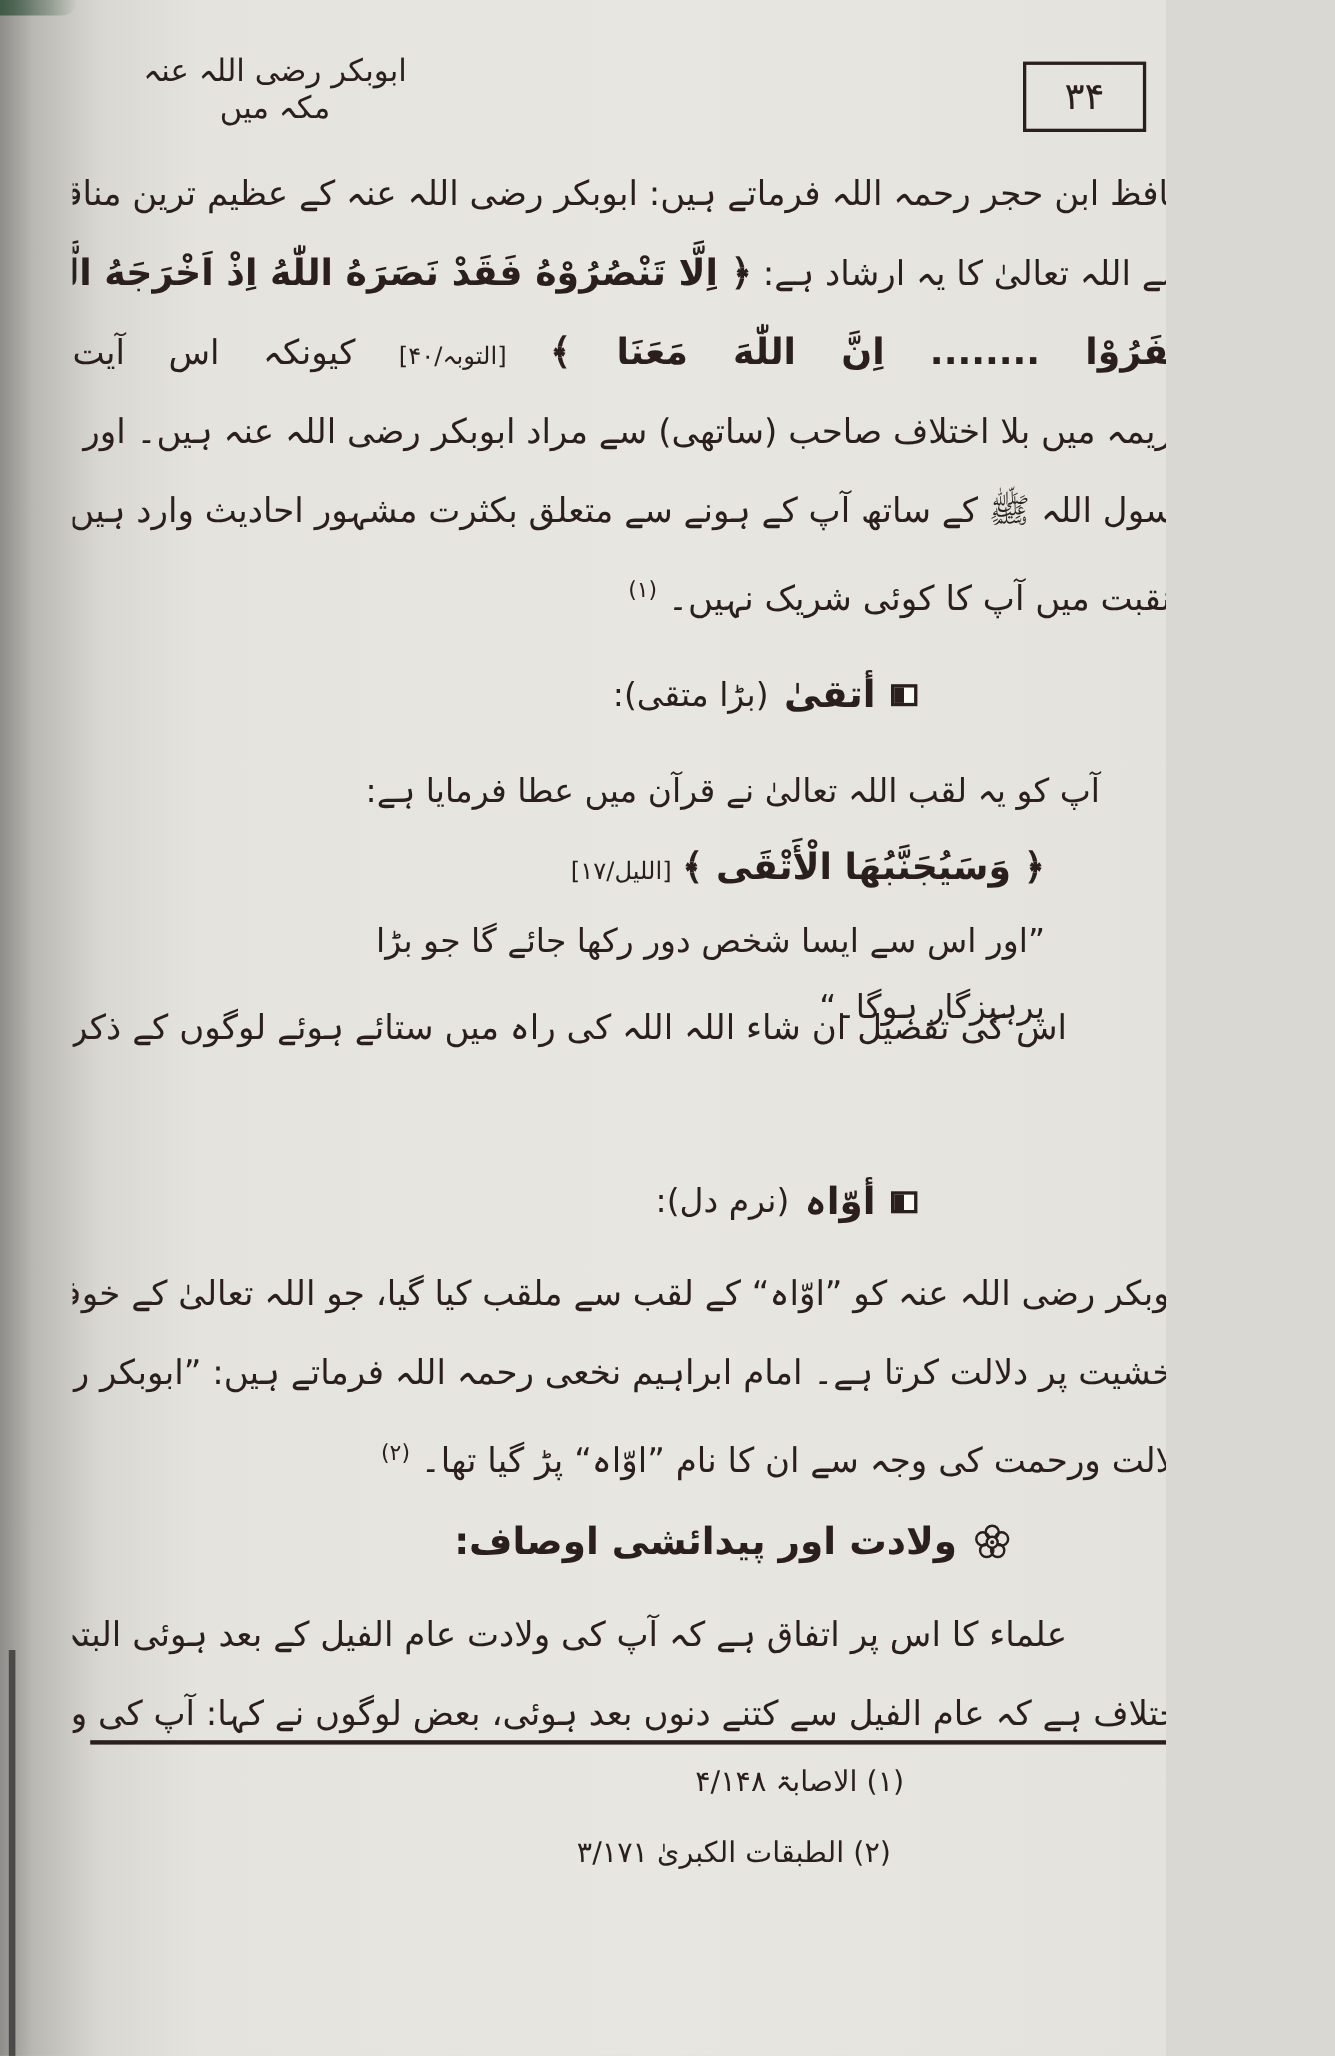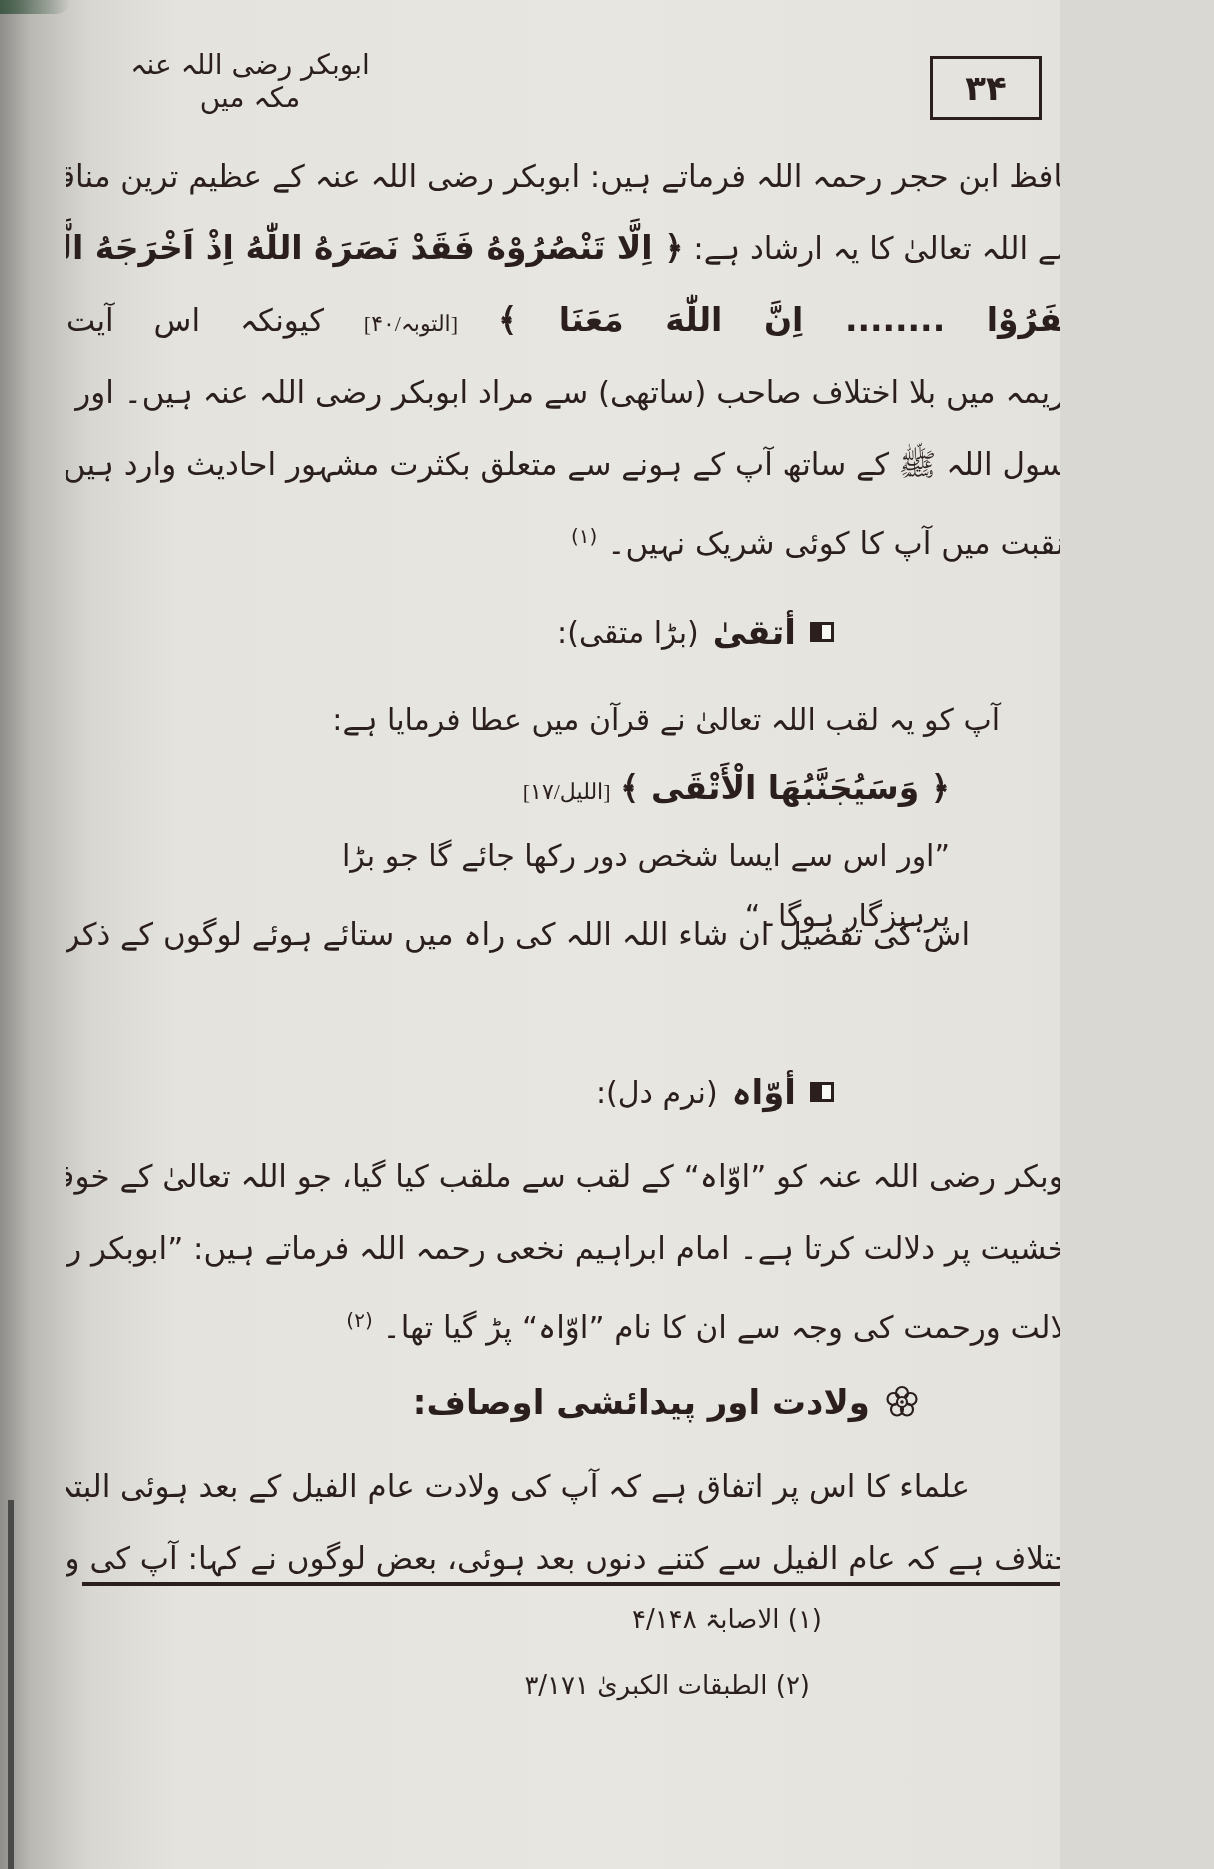--- a/index.html
+++ b/index.html
@@ -24,31 +24,31 @@
   }
   .ink { color: #2a1f1c; }
   .running-head {
     position: absolute; left: 120px; top: 48px; width: 260px; text-align: center;
     direction: rtl; font-size: 28px;
   }
   .page-number-box {
     position: absolute; left: 930px; top: 56px; width: 112px; height: 64px;
     border: 3px solid #2a1f1c; box-sizing: border-box;
     display: flex; align-items: center; justify-content: center;
-    font-size: 34px; font-weight: bold;
+    font-size: 34px; font-weight: normal;
   }
   .body-text {
     position: absolute; left: 66px; width: 1016px; direction: rtl; text-align: justify;
     text-align-last: justify;
     font-size: 31px; line-height: 72px;
   }
   .line { display: block; white-space: nowrap; overflow: hidden; height: 72px; }
   .line.short { text-align-last: right; }
   .verse { font-weight: bold; font-size: 33px; }
-  .ref { font-size: 22px; font-family: Liberation Serif, serif; }
+  .ref { font-size: 22px; }
   .fn-mark { font-size: 20px; vertical-align: super; }
   .heading {
     position: absolute; direction: rtl; font-size: 34px; font-weight: bold;
     display: flex; align-items: center; gap: 14px;
   }
   .heading .sub { font-weight: normal; font-size: 30px; }
   .sq-bullet {
     width: 24px; height: 20px; border: 3px solid #2a1f1c; box-sizing: border-box;
     background: linear-gradient(90deg, #2a1f1c 0 50%, #fafaf5 50% 100%);
     display: inline-block;

